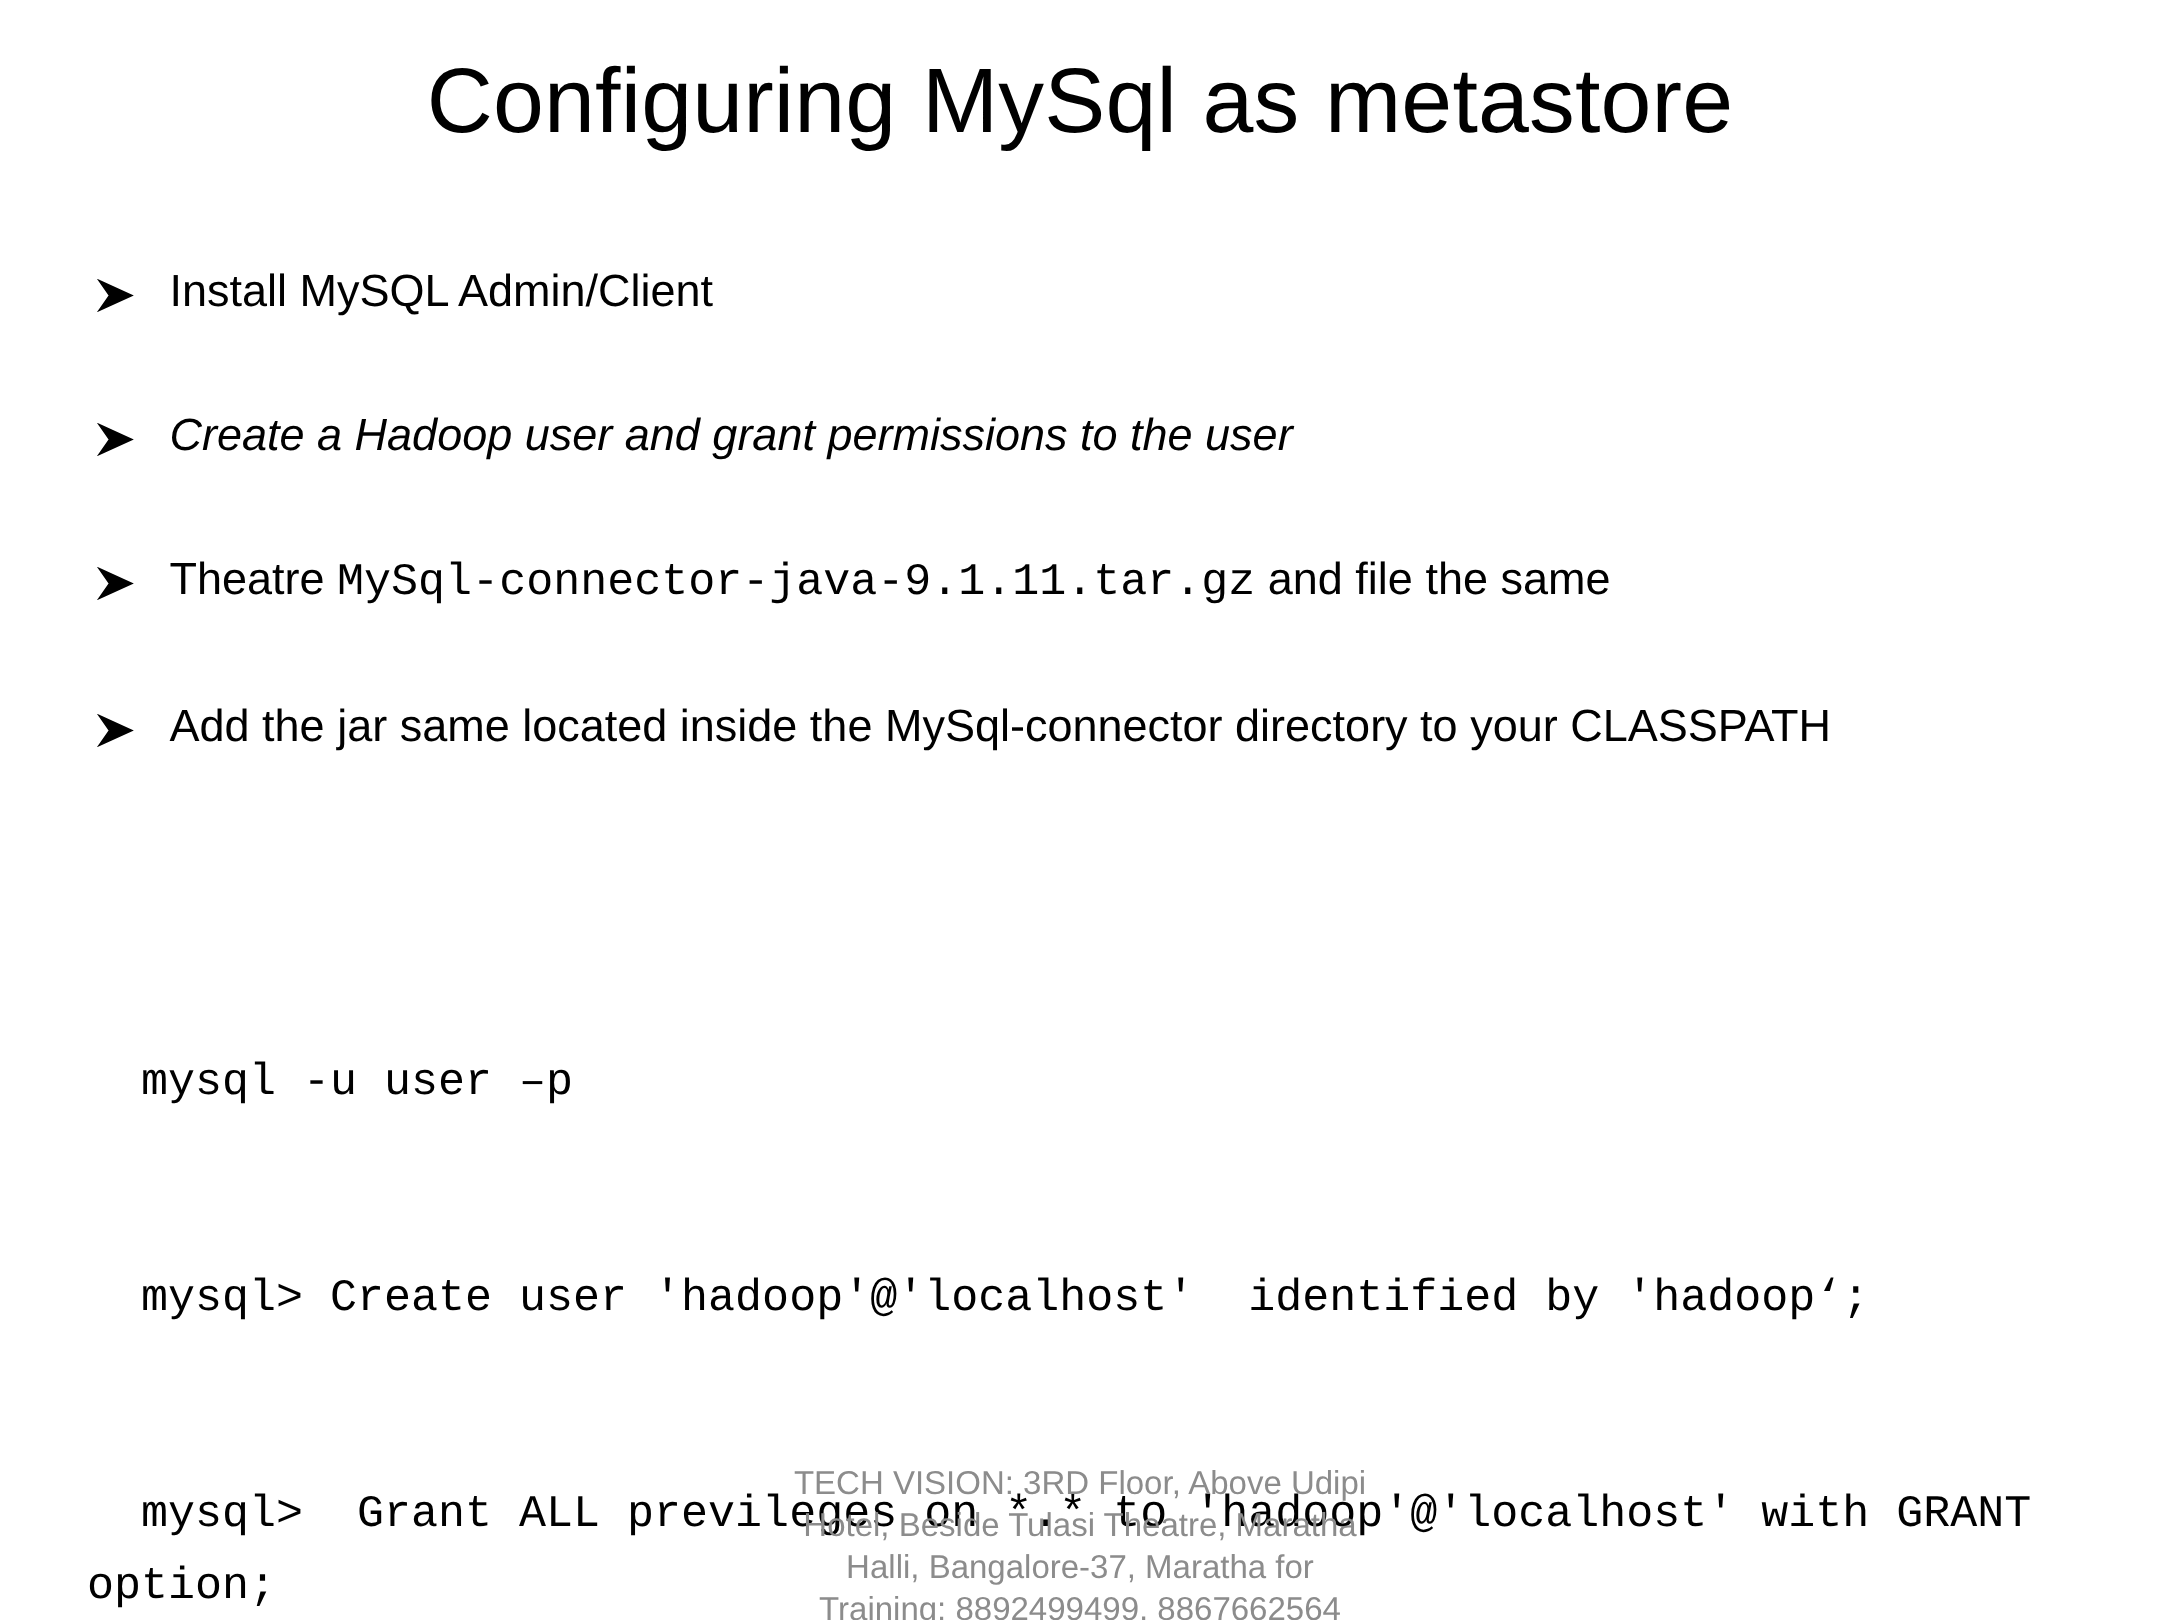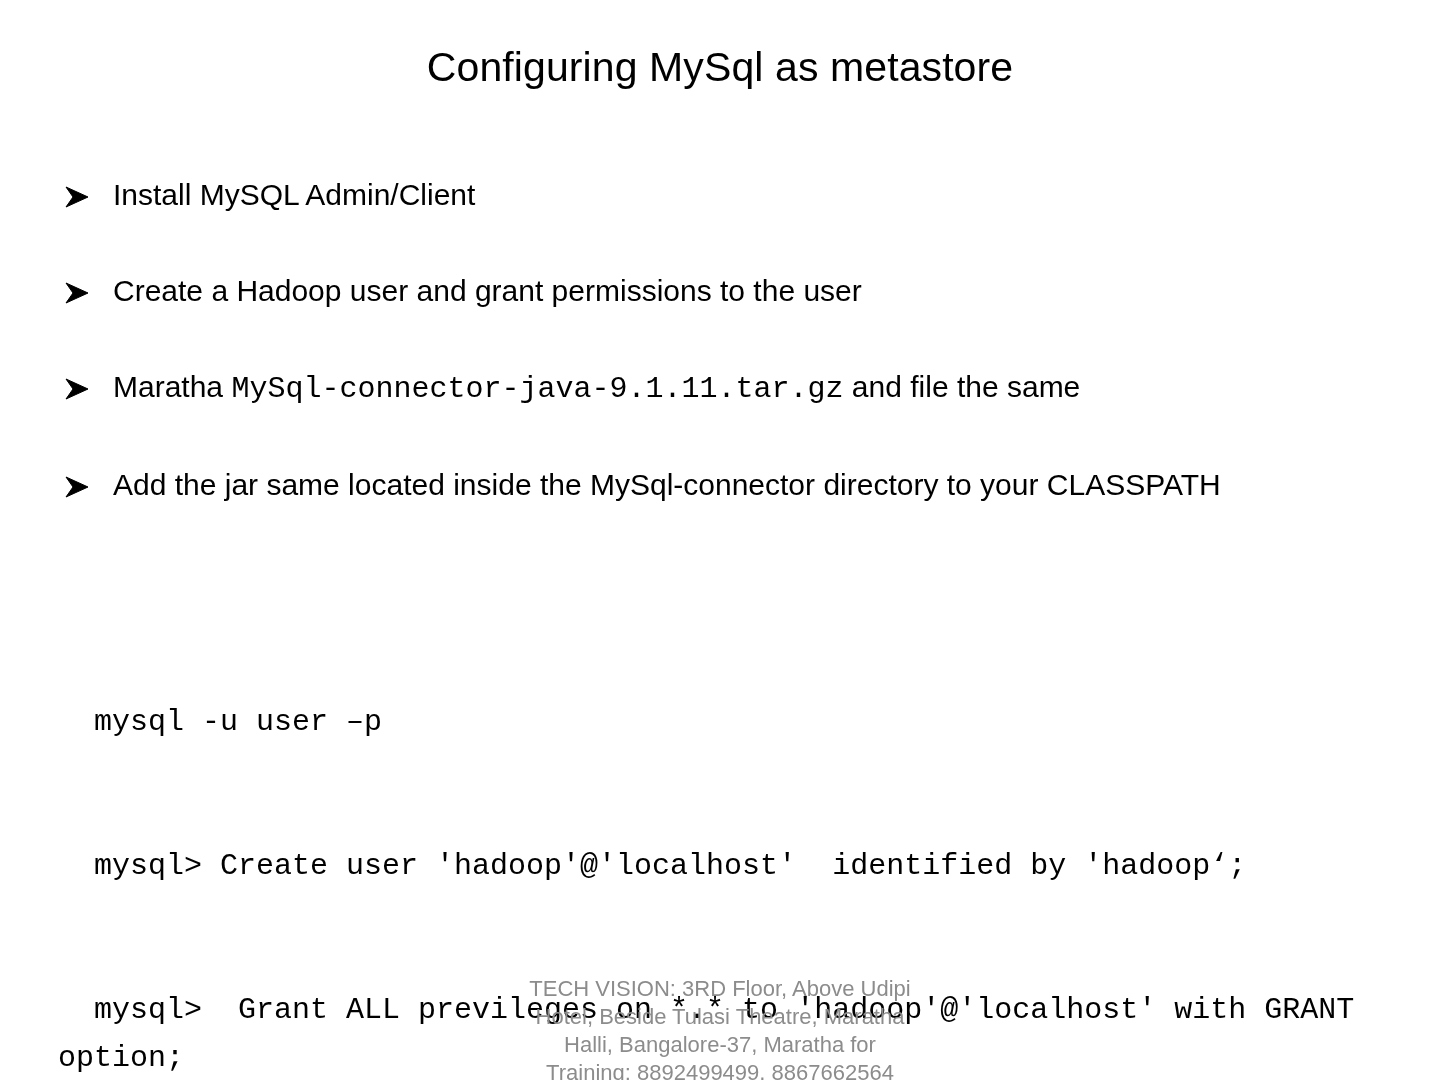--- a/index.html
+++ b/index.html
@@ -23,21 +23,21 @@
     box-sizing: border-box;
   }
 
   
   .slide-title {
     position: absolute;
     top: 40px;
     left: 0;
     width: 1440px;
     text-align: center;
-    font-size: 41px;
+    font-size: 61px;
     line-height: 54px;
     font-weight: 400;
     letter-spacing: 0.1px;
     color: #000000;
     white-space: nowrap;
   }
 
   
   .body-area {
     position: absolute;
@@ -49,21 +49,21 @@
   .bullet-row {
     display: block;
     position: relative;
     padding-left: 55px;
     font-size: 30px;
     line-height: 48px;
     color: #000000;
   }
 
   .bullet-gap-1 { margin-bottom: 48px; }
-  .bullet-gap-2 { margin-bottom: 48px; }
+  .bullet-gap-2 { margin-bottom: 48px; font-style: italic; }
   .bullet-gap-3 { margin-bottom: 48px; }
 
   .bullet-marker {
     position: absolute;
     left: 4px;
     top: 0;
     width: 40px;
     height: 48px;
     line-height: 48px;
     font-size: 26px;
@@ -146,21 +146,21 @@
       </span>
       <span class="bullet-text">Create a Hadoop user and grant permissions to the user</span>
     </div>
 
     <div class="bullet-row bullet-gap-3">
       <span class="bullet-marker">
         <svg width="26" height="22" viewBox="0 0 26 22" xmlns="http://www.w3.org/2000/svg">
           <path d="M2 1 L24 11 L2 21 L9 11 Z" fill="#000000" stroke="#000000" stroke-width="1"></path>
         </svg>
       </span>
-      <span class="bullet-text"><span>Maratha </span><span class="mono">MySql-connector-java-9.1.11.tar.gz</span><span> and file the same</span></span>
+      <span class="bullet-text"><span>Theatre </span><span class="mono">MySql-connector-java-9.1.11.tar.gz</span><span> and file the same</span></span>
     </div>
 
     <div class="bullet-row">
       <span class="bullet-marker">
         <svg width="26" height="22" viewBox="0 0 26 22" xmlns="http://www.w3.org/2000/svg">
           <path d="M2 1 L24 11 L2 21 L9 11 Z" fill="#000000" stroke="#000000" stroke-width="1"></path>
         </svg>
       </span>
       <span class="bullet-text">Add the jar same located inside the MySql-connector directory to your CLASSPATH</span>
     </div>

